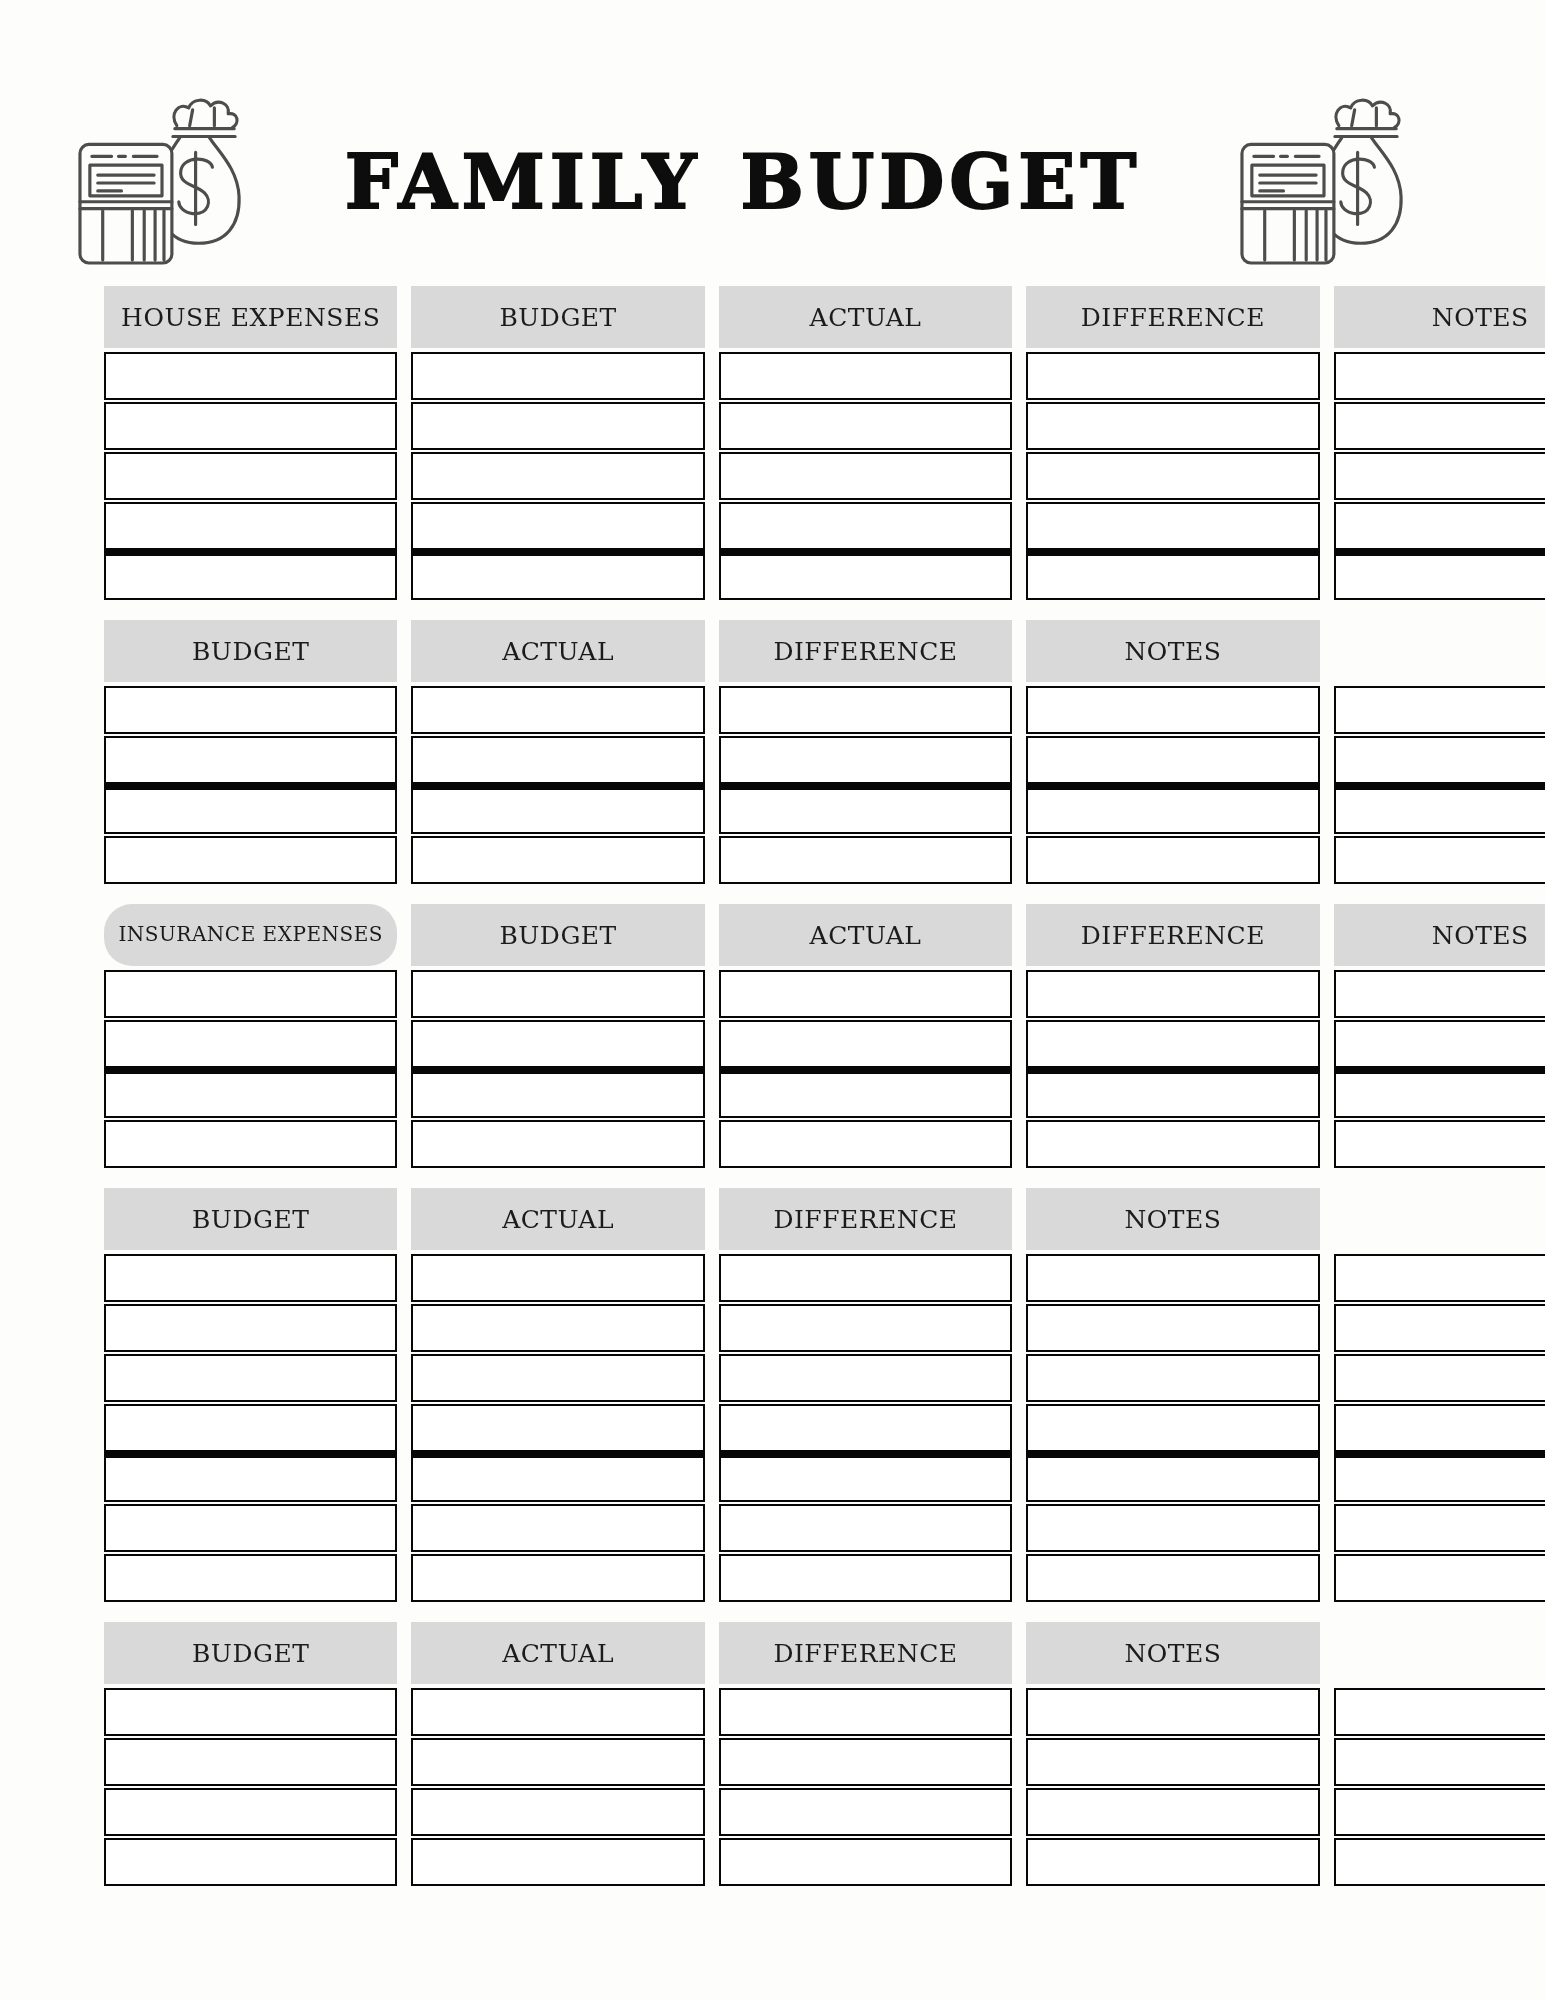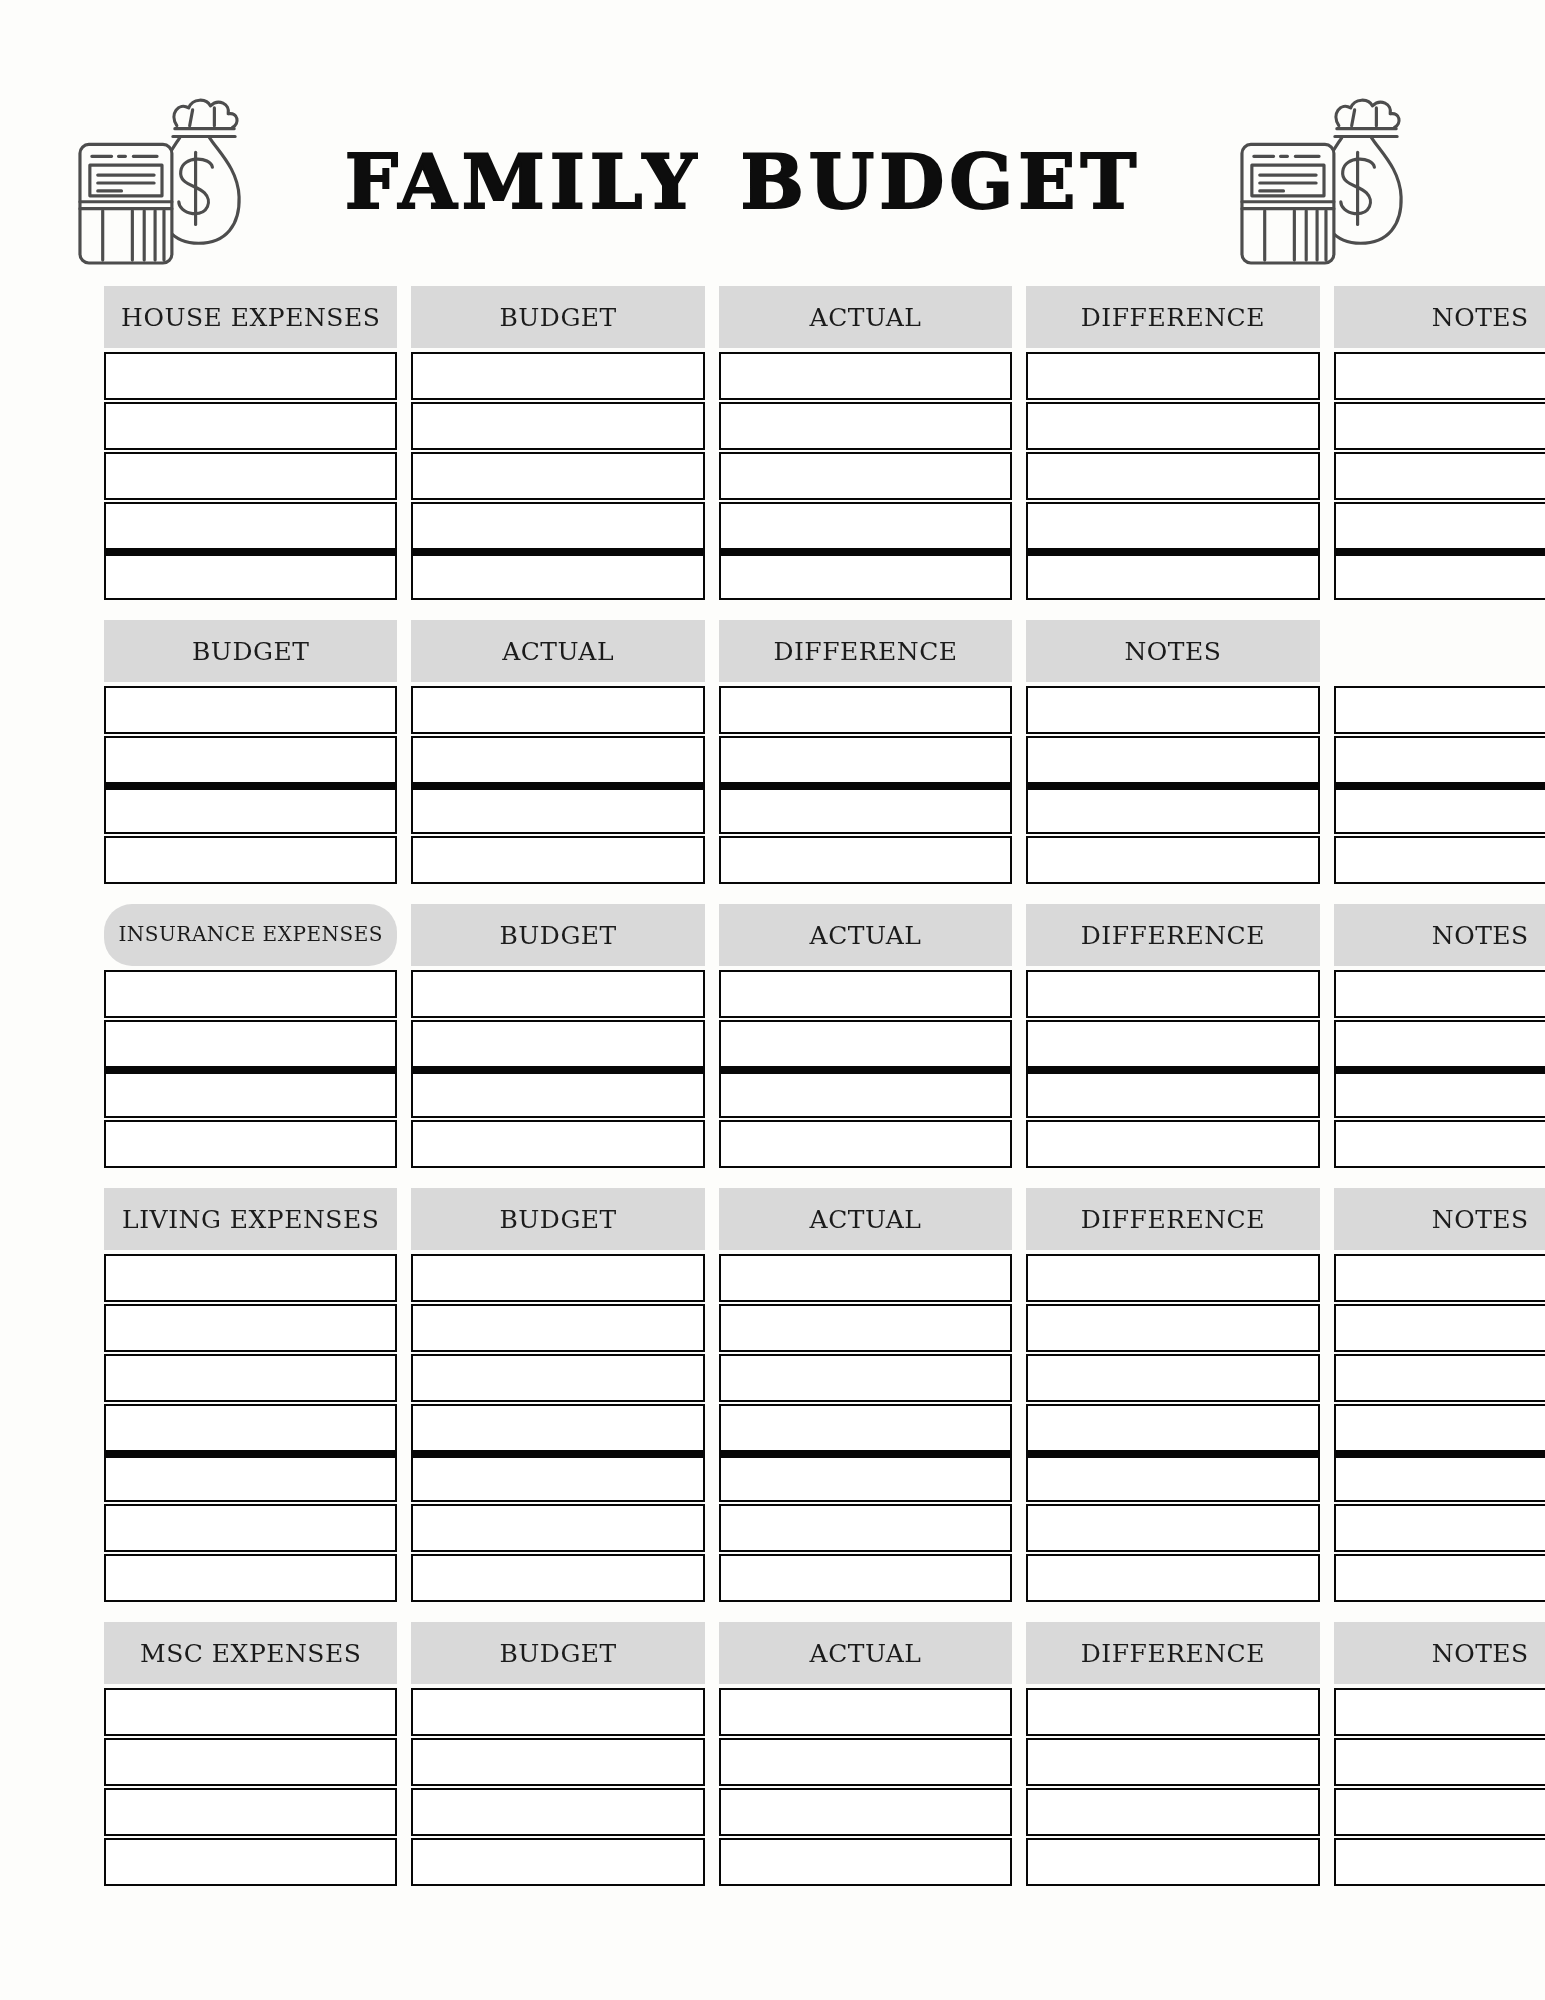--- a/index.html
+++ b/index.html
@@ -208,21 +208,20 @@
         <div class="row body-row">
           <div class="cell"></div>
           <div class="cell"></div>
           <div class="cell"></div>
           <div class="cell"></div>
           <div class="cell"></div>
         </div>
       </div>
       <div class="section">
         <div class="row head-row">
-          <div class="hcell">LIVING EXPENSES</div>
           <div class="hcell">BUDGET</div>
           <div class="hcell">ACTUAL</div>
           <div class="hcell">DIFFERENCE</div>
           <div class="hcell">NOTES</div>
         </div>
         <div class="row body-row">
           <div class="cell"></div>
           <div class="cell"></div>
           <div class="cell"></div>
           <div class="cell"></div>
@@ -266,21 +265,20 @@
         <div class="row body-row">
           <div class="cell"></div>
           <div class="cell"></div>
           <div class="cell"></div>
           <div class="cell"></div>
           <div class="cell"></div>
         </div>
       </div>
       <div class="section">
         <div class="row head-row">
-          <div class="hcell">MSC EXPENSES</div>
           <div class="hcell">BUDGET</div>
           <div class="hcell">ACTUAL</div>
           <div class="hcell">DIFFERENCE</div>
           <div class="hcell">NOTES</div>
         </div>
         <div class="row body-row">
           <div class="cell"></div>
           <div class="cell"></div>
           <div class="cell"></div>
           <div class="cell"></div>

